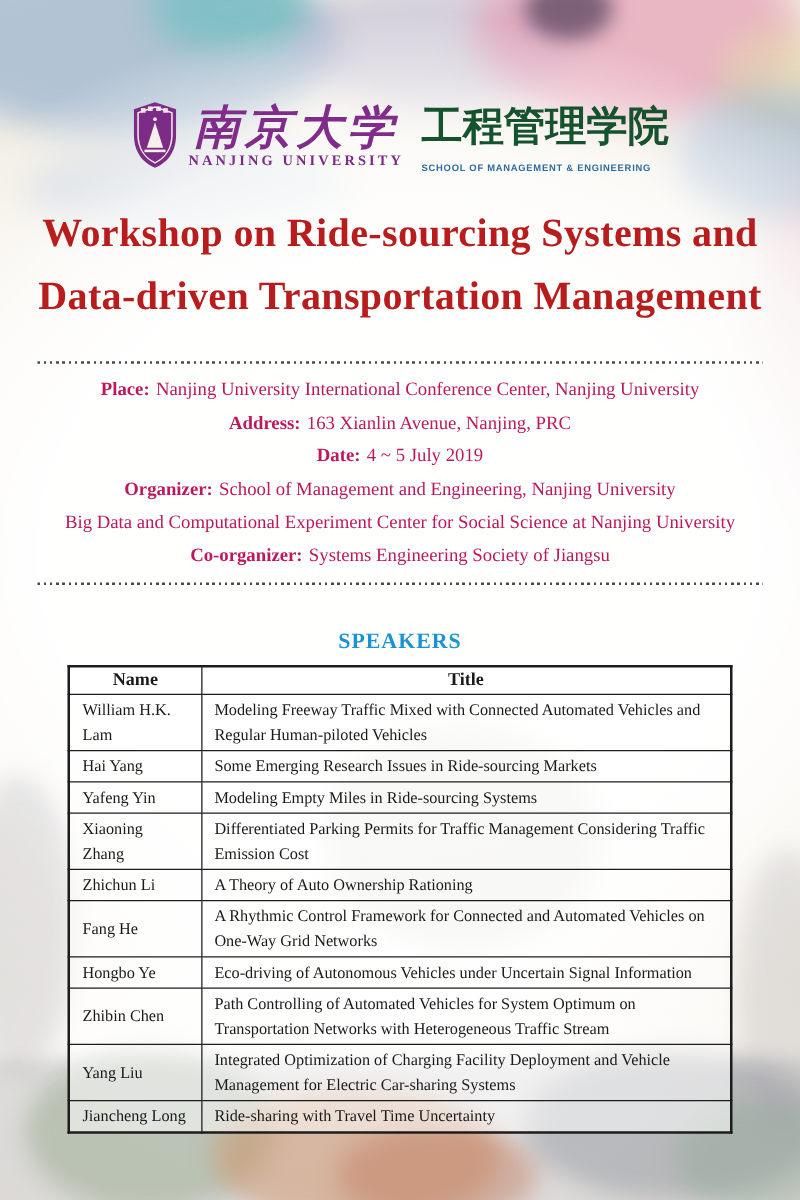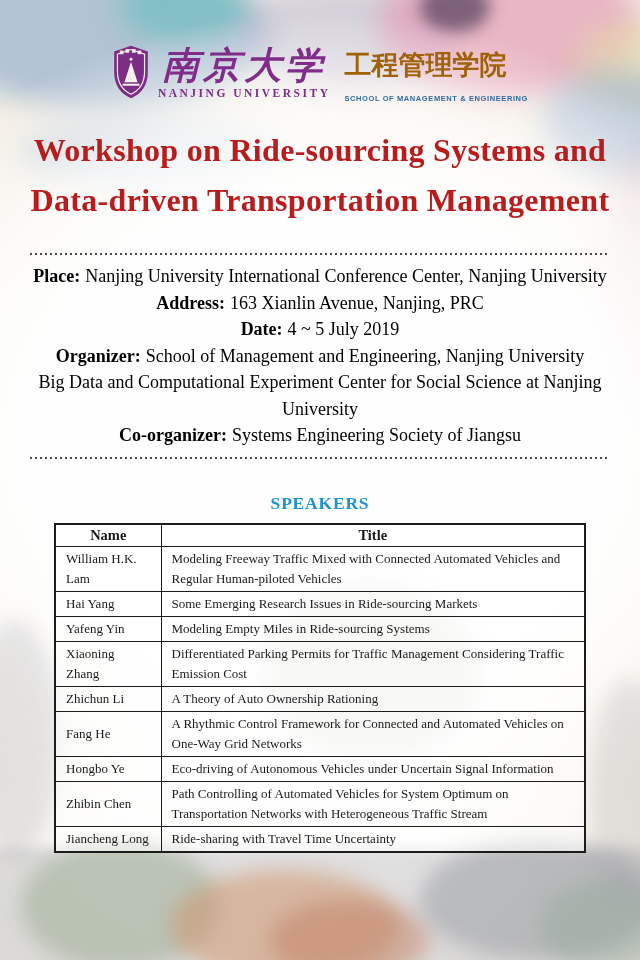--- a/index.html
+++ b/index.html
@@ -43,39 +43,39 @@
   .sk-green2 { left: 540px; top: 880px; width: 130px; height: 90px; background: rgba(140,168,150,0.4); }
   .sk-left-edge  { left: -30px; top: 620px; width: 90px; height: 240px; background: rgba(150,152,158,0.22); }
   .sk-right-edge { left: 590px; top: 680px; width: 80px; height: 220px; background: rgba(150,152,158,0.22); }
   .sk-faint-mid  { left: 260px; top: 580px; width: 220px; height: 180px; background: rgba(160,158,150,0.15); }
 
   .content { position: relative; z-index: 2; }
 
   
   .logo-row {
     display: flex; justify-content: center; align-items: center;
-    padding-top: 40px; gap: 14px;
+    padding-top: 76px; gap: 14px;
   }
   .nju-logo { display: flex; align-items: center; gap: 8px; }
   .seal { width: 38px; height: 58px; flex: 0 0 auto; }
   .nju-text { text-align: center; }
   .nju-zh {
     font-family: "DejaVu Serif", "Liberation Serif", serif;
     font-size: 37px; font-weight: bold; color: #812c8a;
     letter-spacing: 4px; line-height: 40px; font-style: italic;
   }
   .nju-en {
     font-family: "Liberation Serif", serif;
     font-size: 11.5px; font-weight: bold; color: #7c2b86;
     letter-spacing: 2.5px; margin-top: 2px;
   }
   .sme-block { text-align: left; padding-top: 10px; }
   .sme-zh {
     font-family: "DejaVu Sans", "Liberation Sans", sans-serif;
-    font-size: 27px; font-weight: bold; color: #a16207; line-height: 30px;
+    font-size: 33px; font-weight: bold; color: #14532d; line-height: 30px;
   }
   .sme-en {
     font-family: "Liberation Sans", sans-serif;
     font-size: 7.5px; font-weight: bold; color: #2f6aa5;
     letter-spacing: 0.6px; margin-top: 14px;
   }
 
   
   .title-block { margin-top: 22px; text-align: center; }
   .title-line {
@@ -87,21 +87,21 @@
   
   .dotted {
     height: 2px; width: 580px; margin: 0 auto;
     background: repeating-linear-gradient(90deg, #4a4a4a 0 2px, transparent 2px 5px);
   }
   .dotted-top { margin-top: 28px; }
   .dotted-bottom { margin-top: 8px; }
 
   
   .info-block { margin-top: 8px; text-align: center; }
-  .info-line { font-size: 18px; line-height: 26.5px; color: #000000; }
+  .info-line { font-size: 15px; line-height: 26.5px; color: #be185d; }
   .info-label { font-weight: bold; }
   .info-label:not(:empty) { margin-right: 5px; }
 
   
   .speakers-heading {
     margin-top: 34px; text-align: center;
     font-family: "Liberation Serif", serif;
     font-size: 17.5px; font-weight: bold; color: #1a93d3;
     letter-spacing: 0.8px;
   }
@@ -243,20 +243,24 @@
         </tr>
         <tr>
           <td class="name-cell">Hongbo Ye</td>
           <td>Eco-driving of Autonomous Vehicles under Uncertain Signal Information</td>
         </tr>
         <tr>
           <td class="name-cell">Zhibin Chen</td>
           <td>Path Controlling of Automated Vehicles for System Optimum on Transportation Networks with Heterogeneous Traffic Stream</td>
         </tr>
         <tr>
+          <td class="name-cell">Yang Liu</td>
+          <td>Integrated Optimization of Charging Facility Deployment and Vehicle Management for Electric Car-sharing Systems</td>
+        </tr>
+        <tr>
           <td class="name-cell">Jiancheng Long</td>
           <td>Ride-sharing with Travel Time Uncertainty</td>
         </tr>
       </tbody>
     </table>
 
   </div>
 </div>
 
 </body></html>

